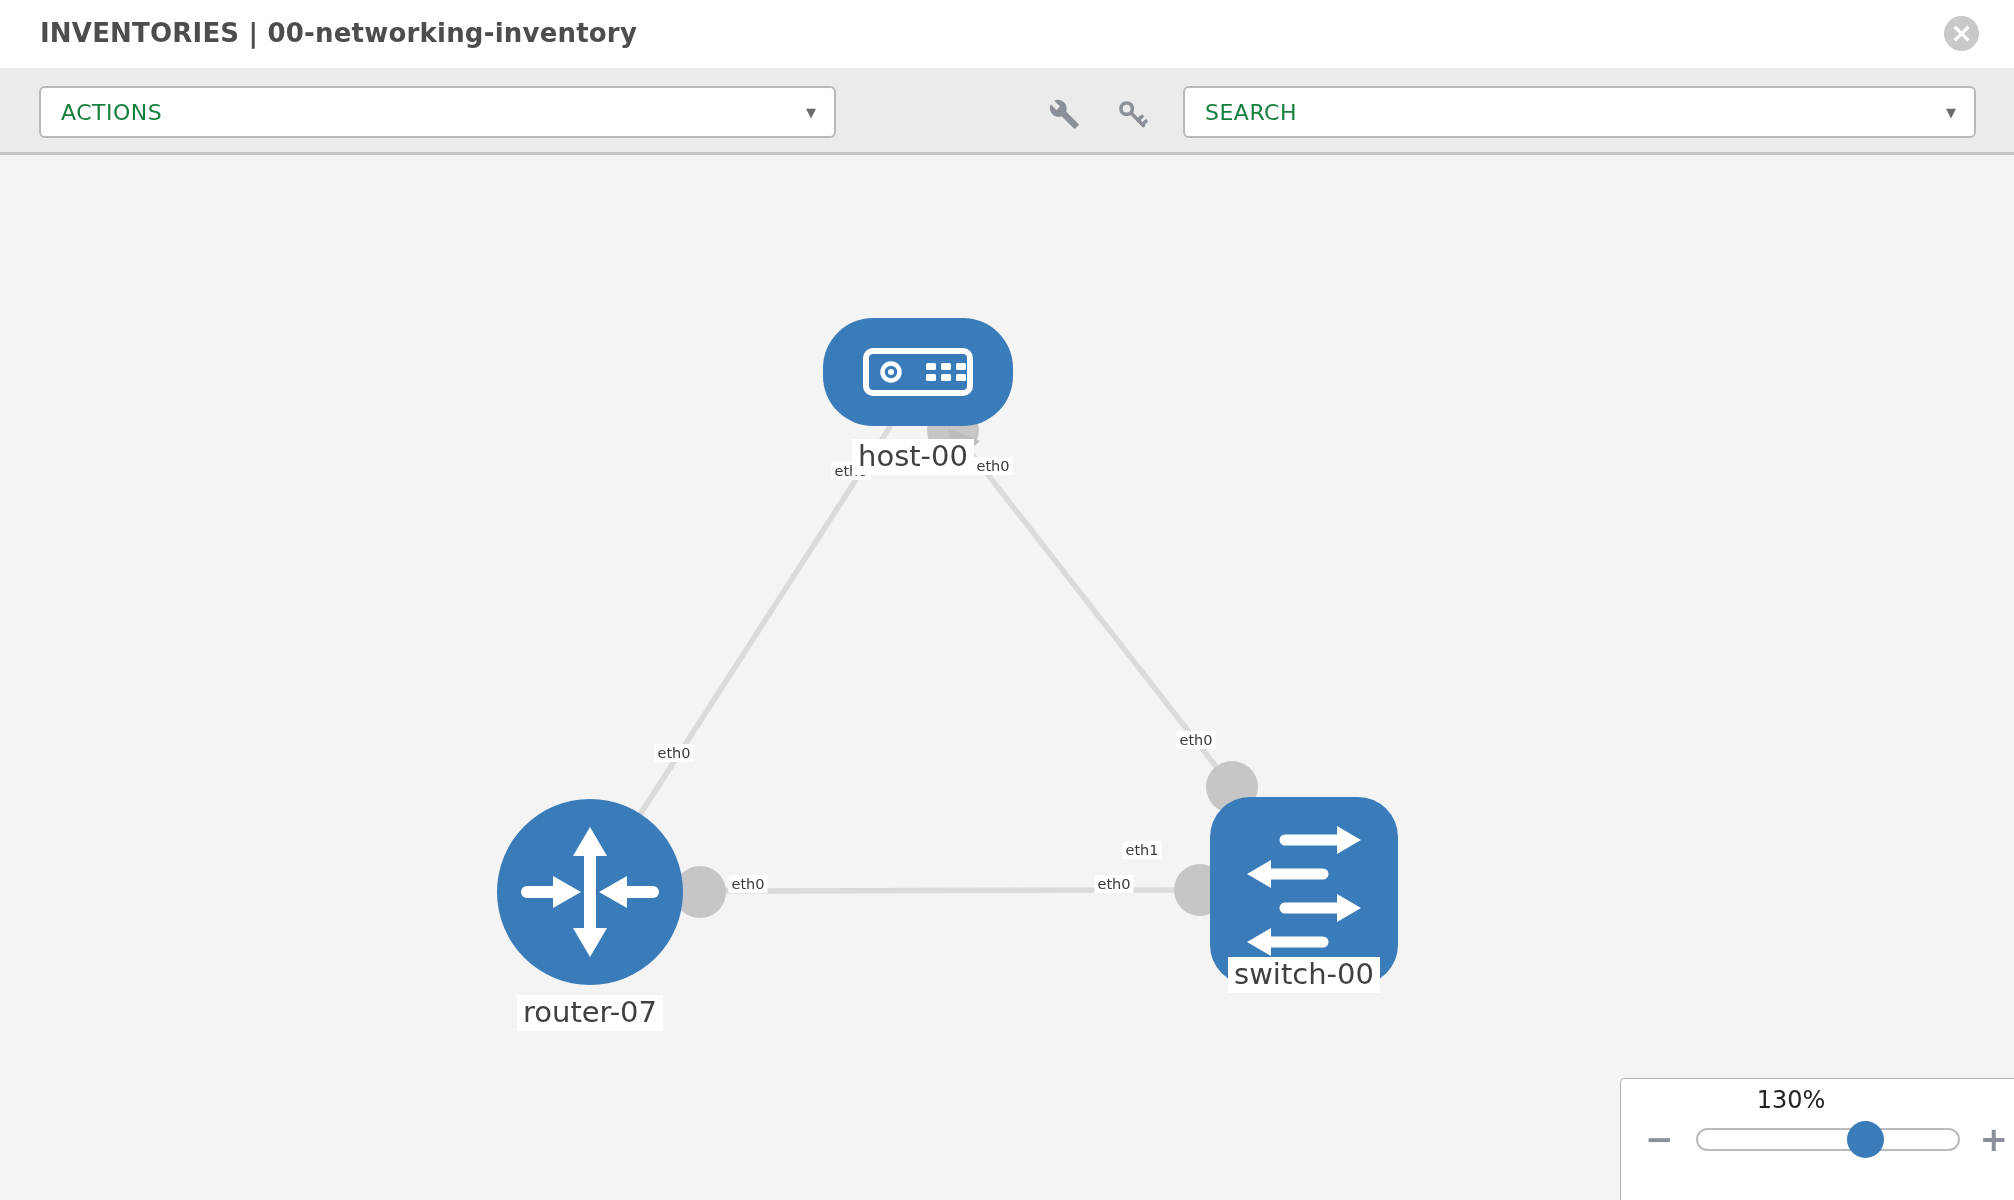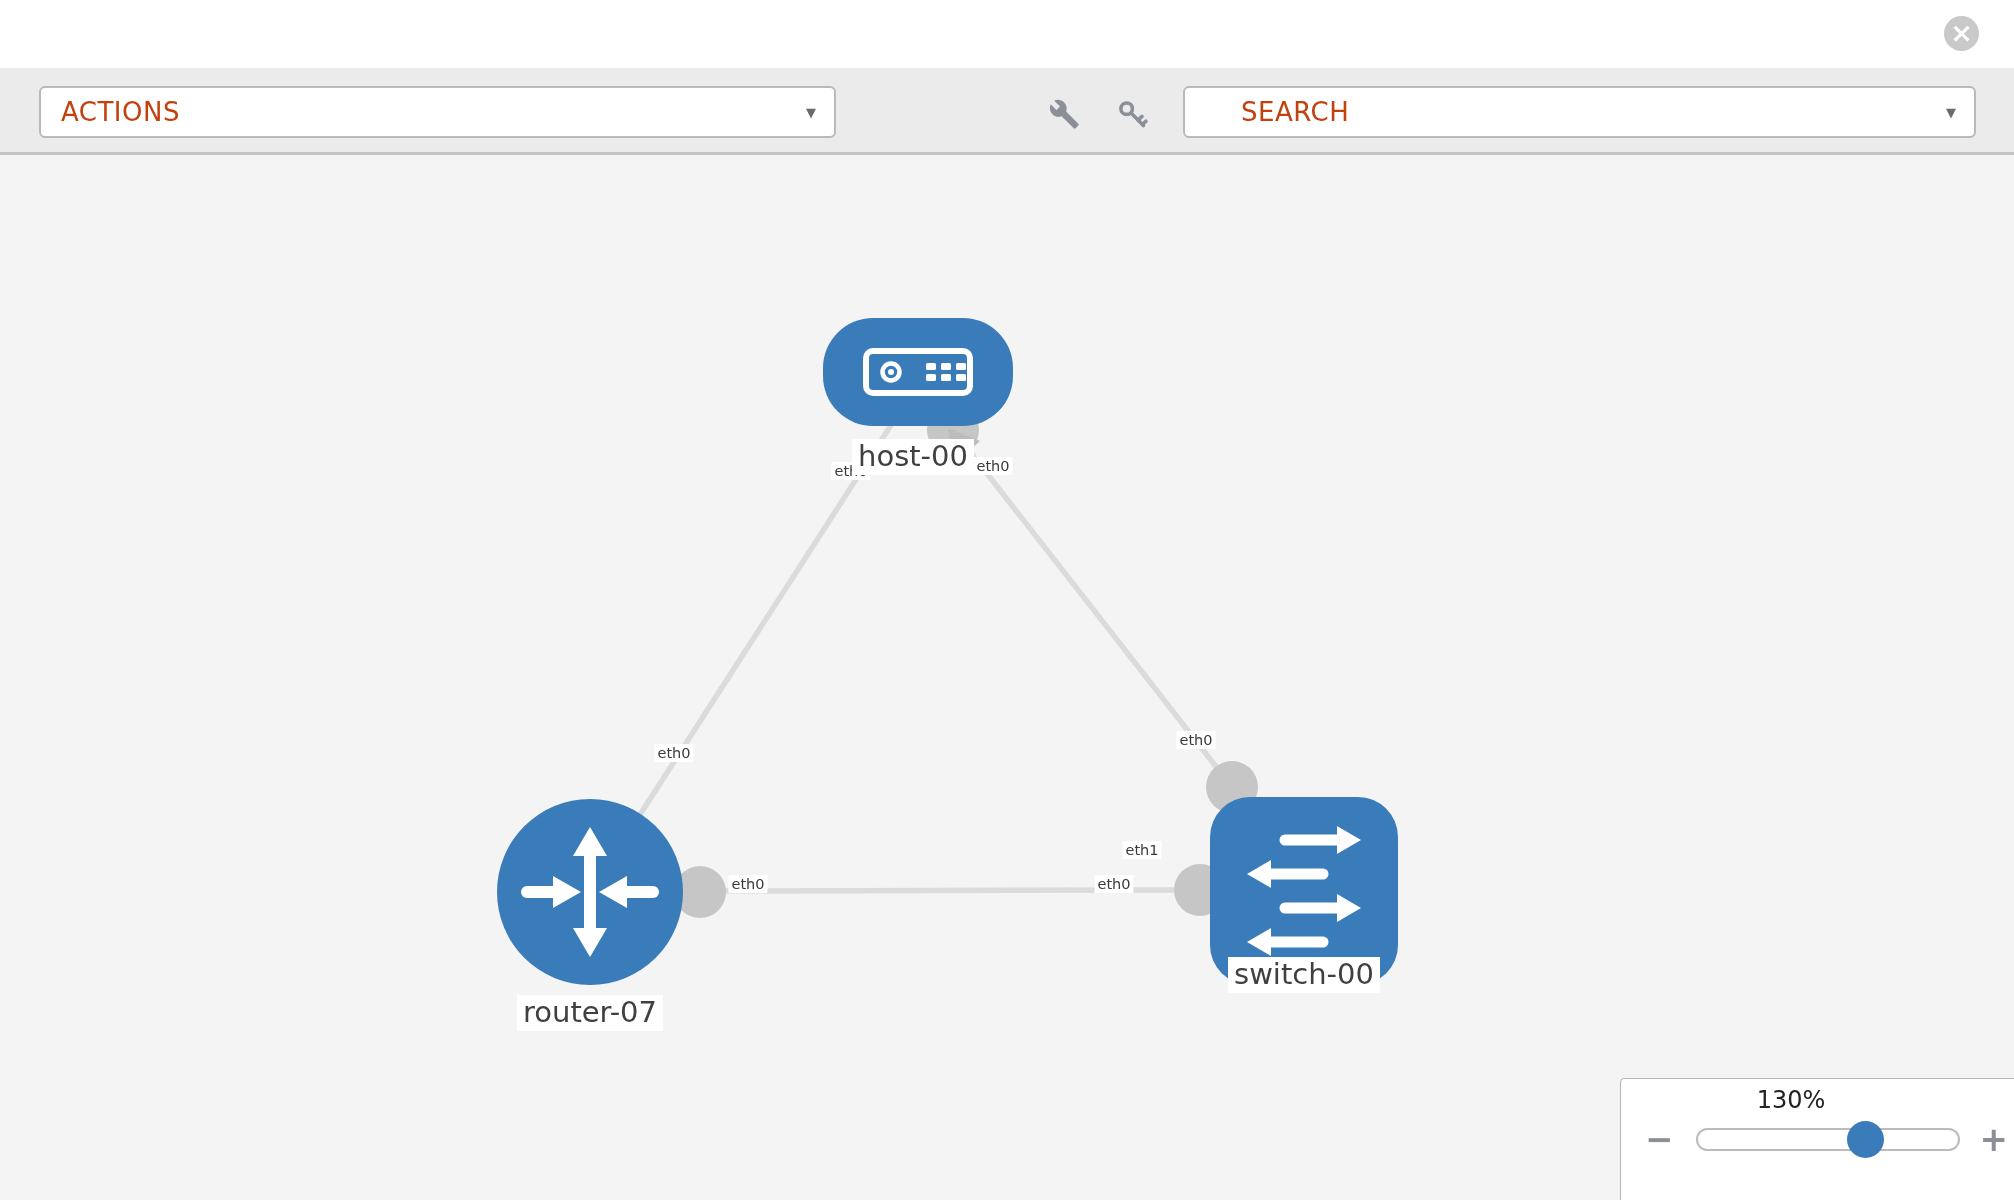--- a/index.html
+++ b/index.html
@@ -18,22 +18,22 @@
   #close-btn span { color:#ffffff; font-size:27px; font-weight:bold; line-height:1;
     margin-top:-2px; }
 
   
   #toolbar { position:absolute; left:0; top:68px; width:2014px; height:87px;
     background:#ebebeb; border-bottom:3px solid #c3c3c3; z-index:5; }
   .dropdown { position:absolute; top:18px; height:52px; background:#ffffff;
     border:2px solid #b9b9b9; border-radius:6px; display:flex; align-items:center;
     cursor:pointer; }
   #actions-dropdown { left:39px; width:797px; }
-  #search-dropdown { left:1183px; width:793px;padding-left:36px; }
-  .dropdown .dd-label { font-size:26px; color:#c2410c; margin-left:20px;
+  #search-dropdown { left:1183px; width:793px; }
+  .dropdown .dd-label { font-size:22px; color:#15803d; margin-left:20px;
     letter-spacing:0.5px; }
   .dropdown .caret { position:absolute; right:18px; top:50%;
     transform:translateY(-50%); font-size:13px; color:#6b6b6b; }
   .tool-icon-btn { position:absolute; top:26px; width:40px; height:40px;
     cursor:pointer; display:flex; align-items:center; justify-content:center; }
   #wrench-btn { left:1044px; } #key-btn { left:1112px; }
 
   
   #canvas { position:absolute; left:0; top:0; width:2014px; height:1200px;
     background:#f4f4f4; z-index:1; }
@@ -122,20 +122,21 @@
       <div class="iface-label" style="left:1196px;top:740px">eth0</div>
       <div class="iface-label" style="left:1114px;top:884px">eth0</div>
       <div class="iface-label" style="left:1142px;top:850px">eth1</div>
       <div class="node-label" style="left:913px;top:457px">host-00</div>
       <div class="node-label" style="left:590px;top:1013px">router-07</div>
       <div class="node-label" style="left:1304px;top:975px">switch-00</div>
     </div>
 </div>
 
 <div id="header">
+  <div id="page-title">INVENTORIES | 00-networking-inventory</div>
   <div id="close-btn">
     <span>×</span>
   </div>
 </div>
 
 <div id="toolbar">
   <div class="dropdown" id="actions-dropdown">
     <span class="dd-label">ACTIONS</span>
     <span class="caret">▼</span>
   </div>

